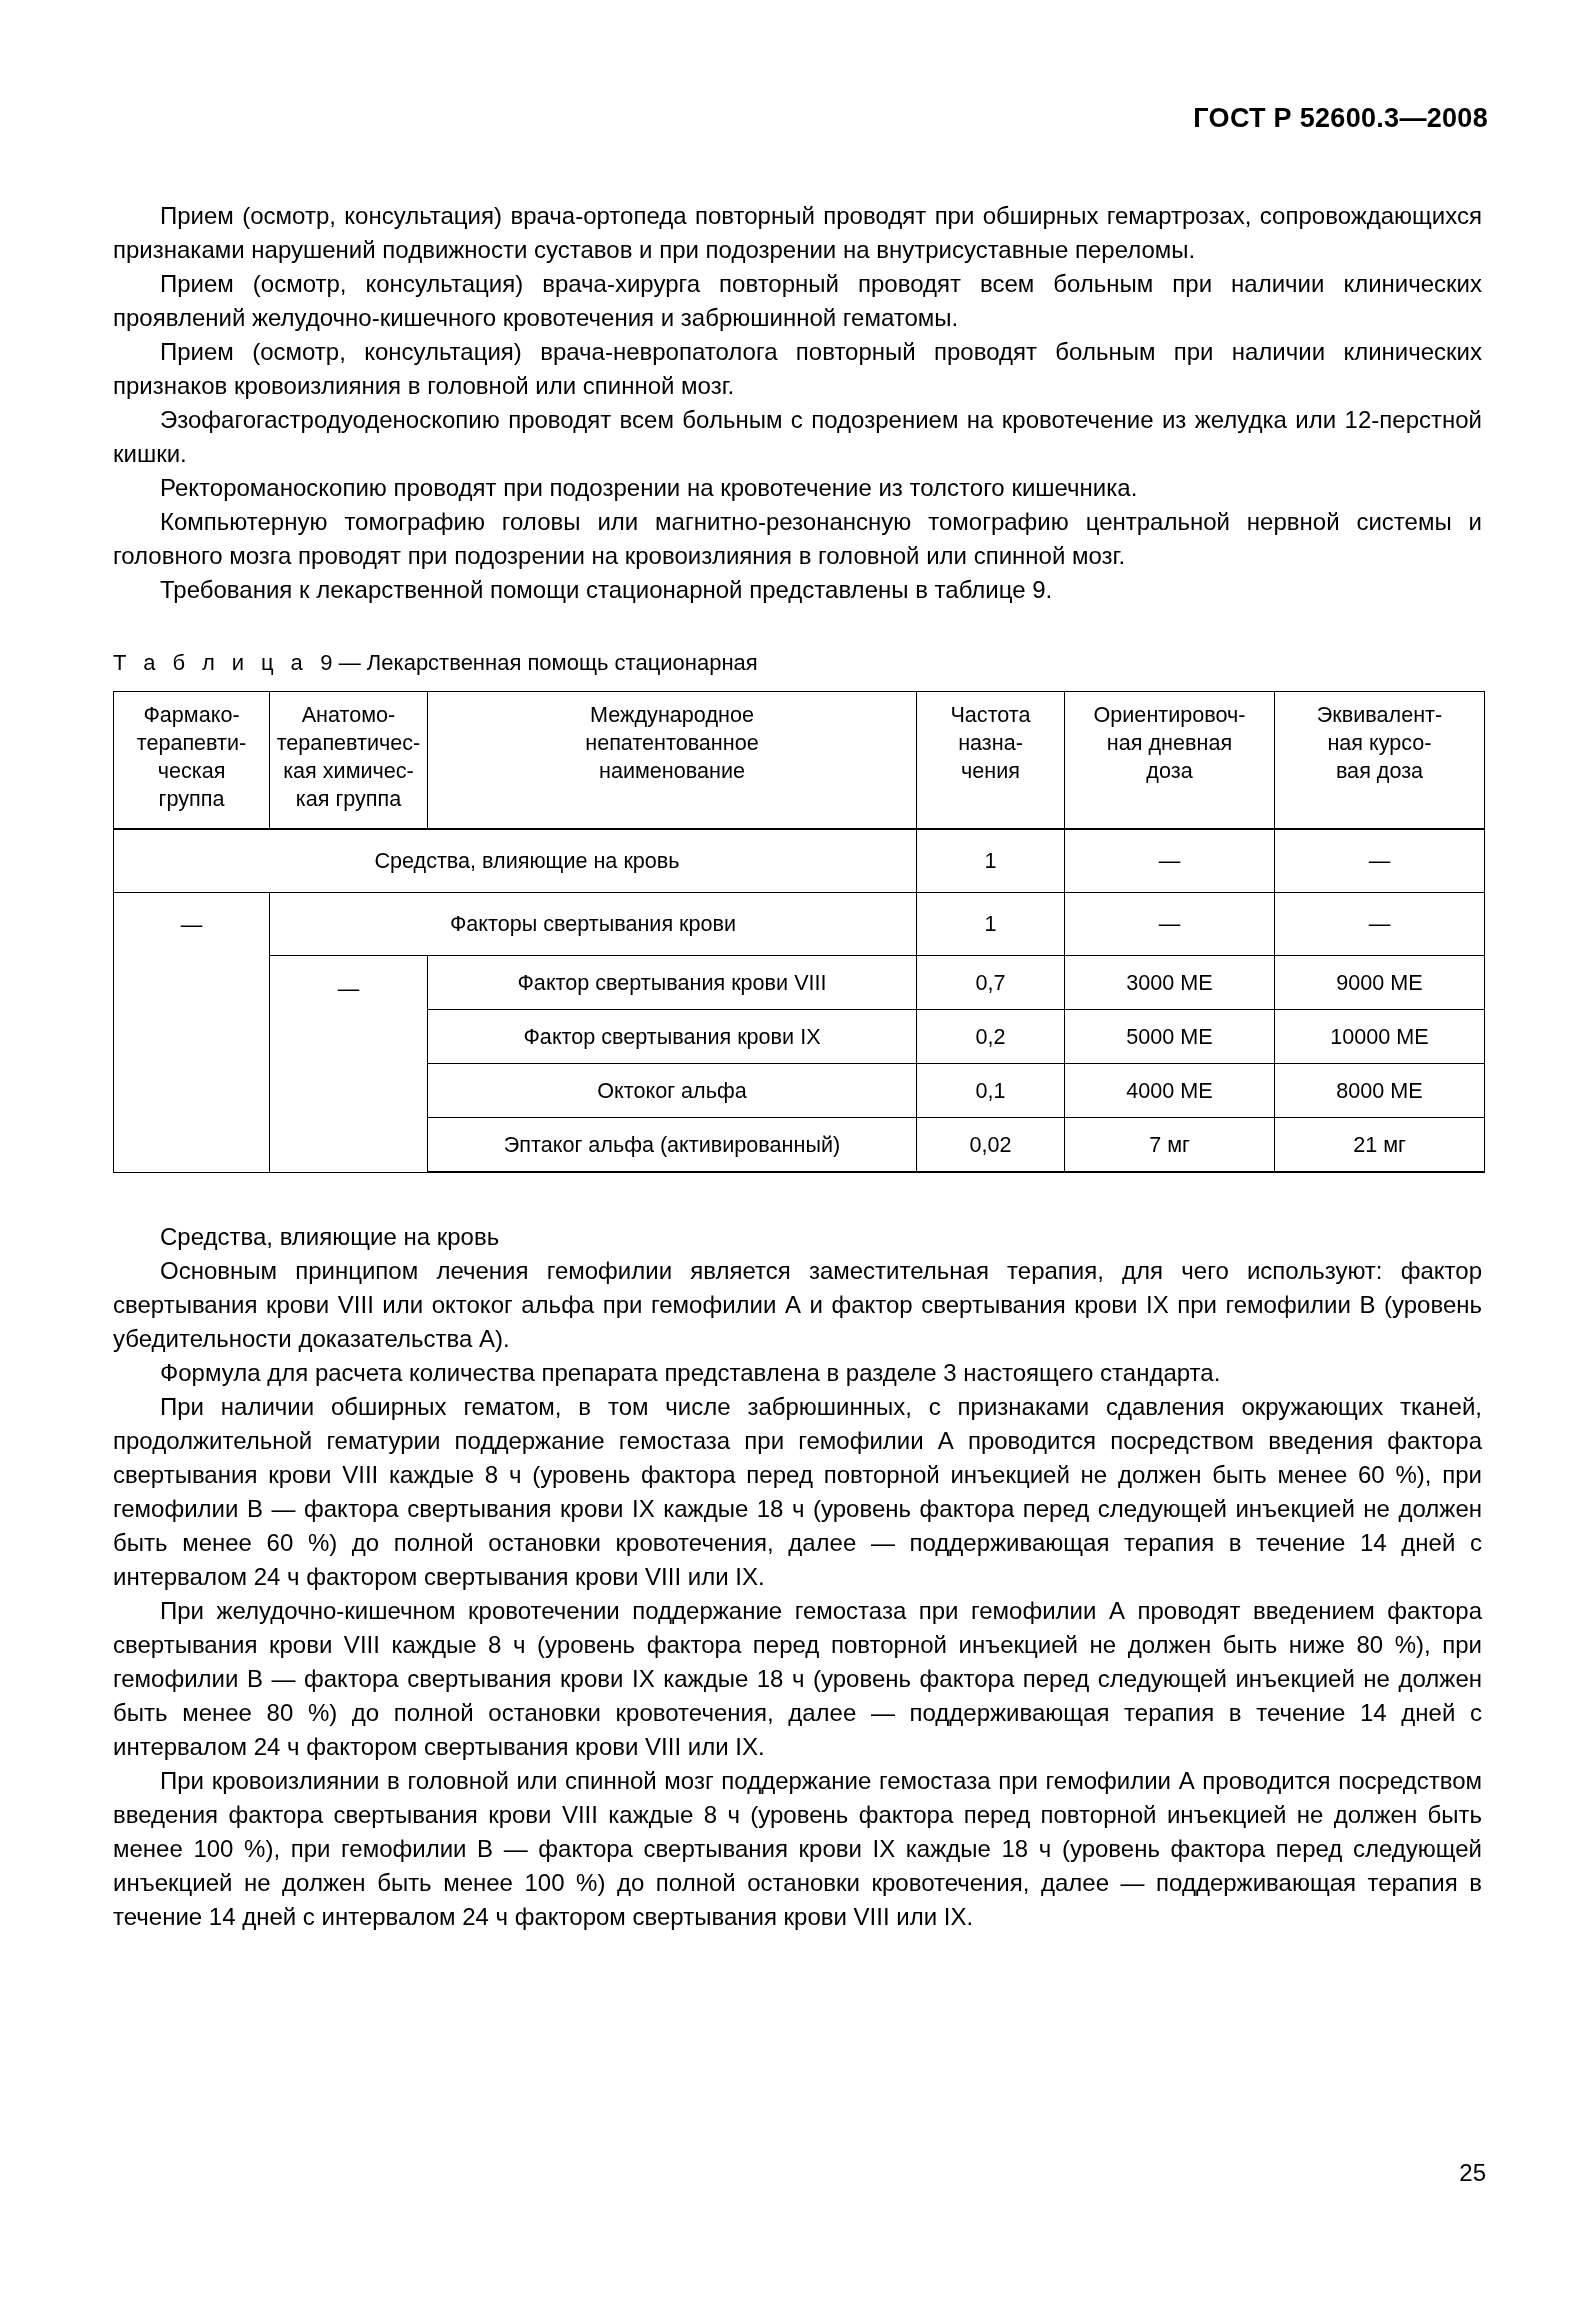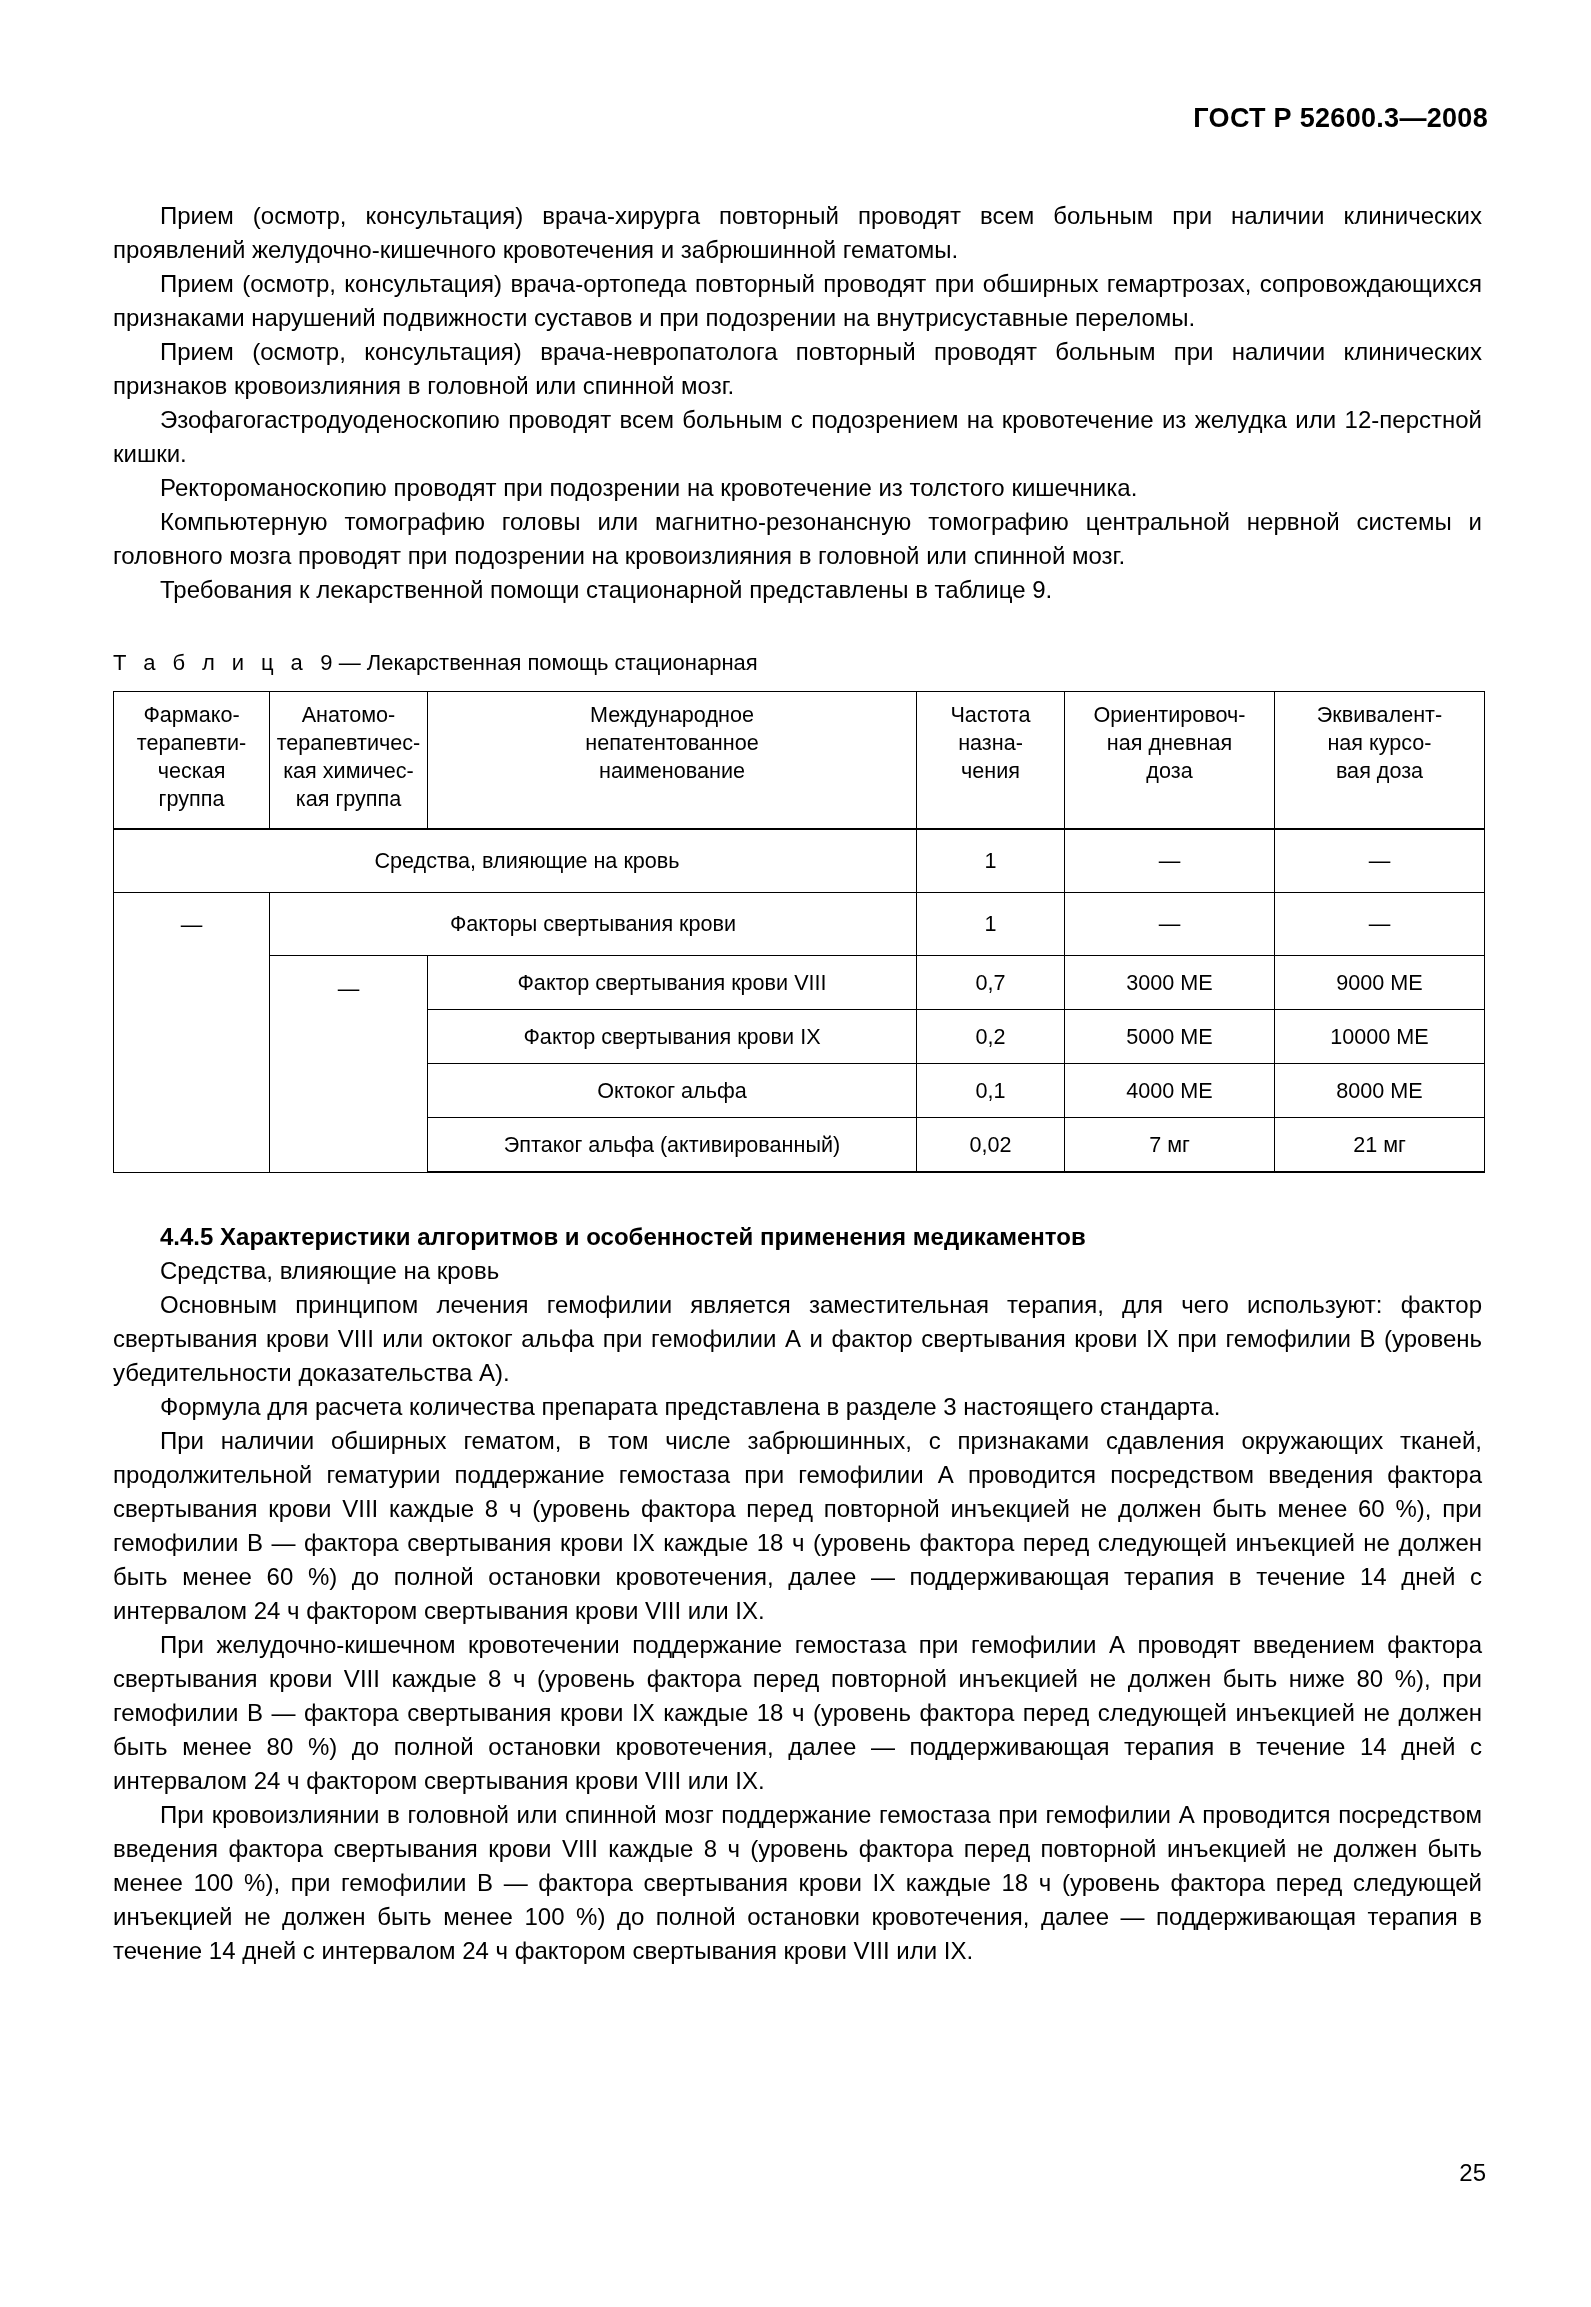--- a/index.html
+++ b/index.html
@@ -122,22 +122,22 @@
 </style>
 </head>
 <body>
 
 <div class="page">
 
   <div class="doc-header">ГОСТ Р 52600.3—2008</div>
 
   <div class="content">
 
+    <p class="para">Прием (осмотр, консультация) врача-ортопеда повторный проводят при обширных гемартрозах, сопровождающихся признаками нарушений подвижности суставов и при подозрении на внутрисуставные переломы.</p>
     <p class="para">Прием (осмотр, консультация) врача-хирурга повторный проводят всем больным при наличии клинических проявлений желудочно-кишечного кровотечения и забрюшинной гематомы.</p>
-    <p class="para">Прием (осмотр, консультация) врача-ортопеда повторный проводят при обширных гемартрозах, сопровождающихся признаками нарушений подвижности суставов и при подозрении на внутрисуставные переломы.</p>
     <p class="para">Прием (осмотр, консультация) врача-невропатолога повторный проводят больным при наличии клинических признаков кровоизлияния в головной или спинной мозг.</p>
     <p class="para">Эзофагогастродуоденоскопию проводят всем больным с подозрением на кровотечение из желудка или 12-перстной кишки.</p>
     <p class="para">Ректороманоскопию проводят при подозрении на кровотечение из толстого кишечника.</p>
     <p class="para">Компьютерную томографию головы или магнитно-резонансную томографию  центральной нервной системы и головного мозга проводят при подозрении на кровоизлияния в головной или спинной мозг.</p>
 
     <p class="para">Требования к лекарственной помощи стационарной представлены в таблице 9.</p>
 
     <div class="gap-3"></div>
 
     <p class="table-caption"><span class="sp">Т а б л и ц а</span>&nbsp;&nbsp;<span>9</span>&nbsp;<span>—</span>&nbsp;<span>Лекарственная помощь стационарная</span></p>
@@ -233,21 +233,20 @@
           <td>0,02</td>
           <td>7 мг</td>
           <td>21 мг</td>
         </tr>
 
       </tbody>
     </table>
 
     <div class="gap-after-table"></div>
 
-    <h4 class="section-head">4.4.5 Характеристики алгоритмов и особенностей применения медикаментов</h4>
     <p class="para">Средства, влияющие на кровь</p>
     <p class="para">Основным принципом лечения гемофилии является заместительная терапия, для чего используют: фактор свертывания крови VIII или октоког альфа при гемофилии А и фактор свертывания крови IX при гемофилии В (уровень убедительности доказательства А).</p>
     <p class="para">Формула для расчета количества препарата представлена в разделе 3 настоящего стандарта.</p>
     <p class="para">При наличии обширных гематом, в том числе забрюшинных, с признаками сдавления окружающих тканей, продолжительной гематурии поддержание гемостаза при гемофилии А проводится посредством введения фактора свертывания крови VIII каждые 8 ч (уровень фактора перед повторной инъекцией не должен быть менее 60 %), при гемофилии В — фактора свертывания крови IX каждые 18 ч (уровень фактора перед следующей инъекцией не должен быть менее 60 %) до полной остановки кровотечения, далее — поддерживающая терапия в течение 14 дней с интервалом 24 ч фактором свертывания крови VIII или IX.</p>
     <p class="para">При желудочно-кишечном кровотечении поддержание гемостаза при гемофилии А  проводят введением фактора свертывания крови VIII каждые 8 ч (уровень фактора перед повторной инъекцией не должен быть ниже 80 %), при гемофилии В — фактора свертывания крови IX каждые 18 ч (уровень фактора перед следующей инъекцией не должен быть менее 80 %) до полной остановки кровотечения, далее — поддерживающая терапия в течение 14 дней с интервалом 24 ч фактором свертывания крови VIII или IX.</p>
     <p class="para">При кровоизлиянии в головной или спинной мозг поддержание гемостаза при гемофилии А проводится посредством введения фактора свертывания крови VIII каждые 8 ч (уровень фактора перед повторной инъекцией не должен быть менее 100 %), при гемофилии В — фактора свертывания крови IX каждые 18 ч (уровень фактора перед следующей инъекцией не должен быть менее 100 %) до полной остановки кровотечения, далее — поддерживающая терапия в течение 14 дней с интервалом 24 ч фактором свертывания крови VIII или IX.</p>
 
   </div>
 
   <div class="page-number">25</div>

